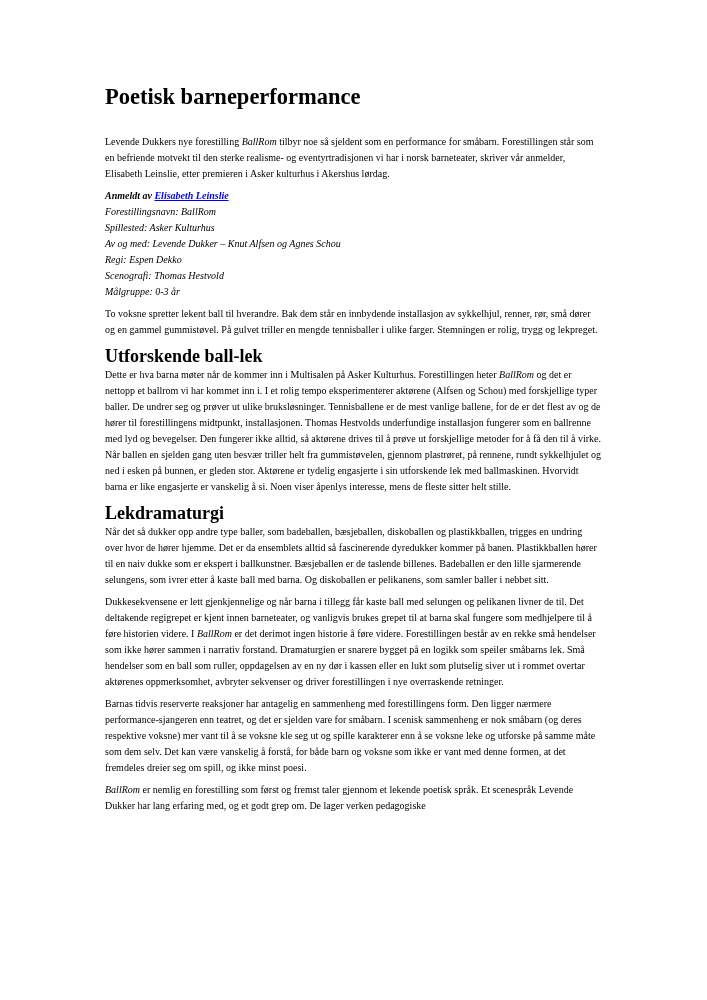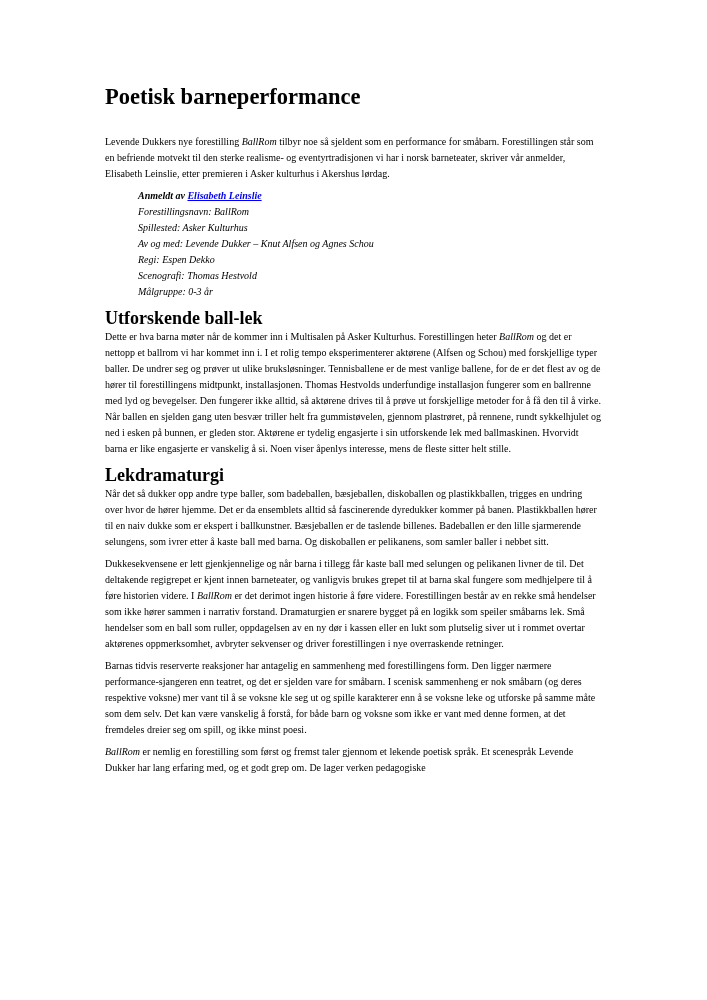--- a/index.html
+++ b/index.html
@@ -18,21 +18,21 @@
     line-height: 26px;
     font-weight: bold;
     margin: 0 0 24px 0;
   }
   .body-text {
     font-size: 10px;
     line-height: 16px;
     margin: 0 0 6px 0;
     text-align: left;
   }
-  .credits-block { font-style: italic; margin-left: 33px; }
+  .credits-block { font-style: italic; }
   .credit-line { display: block; }
   .byline strong { font-weight: bold; }
   h2.section-heading {
     font-size: 18px;
     line-height: 20px;
     font-weight: bold;
     margin: 8px 0 1px 0;
   }
   a.author-link {
     color: #0000EE;
@@ -52,20 +52,21 @@
 
   <p class="body-text">Levende Dukkers nye forestilling <em>BallRom</em> tilbyr noe så sjeldent som en performance for småbarn. Forestillingen står som en befriende motvekt til den sterke realisme- og eventyrtradisjonen vi har i norsk barneteater, skriver vår anmelder, Elisabeth Leinslie, etter premieren i Asker kulturhus i Akershus lørdag.</p>
 
   <div class="body-text credits-block">
     <span class="credit-line byline">
       <strong>Anmeldt av </strong><a href="#" class="author-link">Elisabeth Leinslie</a>
     </span>
     <span id="credit-lines"><span class="credit-line">Forestillingsnavn: BallRom</span><span class="credit-line">Spillested: Asker Kulturhus</span><span class="credit-line">Av og med: Levende Dukker – Knut Alfsen og Agnes Schou</span><span class="credit-line">Regi: Espen Dekko</span><span class="credit-line">Scenografi: Thomas Hestvold</span><span class="credit-line">Målgruppe: 0-3 år</span></span>
   </div>
 
+  <p class="body-text">To voksne spretter lekent ball til hverandre. Bak dem står en innbydende installasjon av sykkelhjul, renner, rør, små dører og en gammel gummistøvel. På gulvet triller en mengde tennisballer i ulike farger. Stemningen er rolig, trygg og lekpreget.</p>
 
   <div id="sections">
       <h2 class="section-heading">Utforskende ball-lek</h2>
       <p class="body-text">Dette er hva barna møter når de kommer inn i Multisalen på Asker Kulturhus. Forestillingen heter <em>BallRom</em> og det er nettopp et ballrom vi har kommet inn i. I et rolig tempo eksperimenterer aktørene (Alfsen og Schou) med forskjellige typer baller. De undrer seg og prøver ut ulike bruksløsninger. Tennisballene er de mest vanlige ballene, for de er det flest av og de hører til forestillingens midtpunkt, installasjonen. Thomas Hestvolds underfundige installasjon fungerer som en ballrenne med lyd og bevegelser. Den fungerer ikke alltid, så aktørene drives til å prøve ut forskjellige metoder for å få den til å virke. Når ballen en sjelden gang uten besvær triller helt fra gummistøvelen, gjennom plastrøret, på rennene, rundt sykkelhjulet og ned i esken på bunnen, er gleden stor. Aktørene er tydelig engasjerte i sin utforskende lek med ballmaskinen. Hvorvidt barna er like engasjerte er vanskelig å si. Noen viser åpenlys interesse, mens de fleste sitter helt stille.</p>
       <h2 class="section-heading">Lekdramaturgi</h2>
       <p class="body-text">Når det så dukker opp andre type baller, som badeballen, bæsjeballen, diskoballen og plastikkballen, trigges en undring over hvor de hører hjemme. Det er da ensemblets alltid så fascinerende dyredukker kommer på banen. Plastikkballen hører til en naiv dukke som er ekspert i ballkunstner. Bæsjeballen er de taslende billenes. Badeballen er den lille sjarmerende selungens, som ivrer etter å kaste ball med barna. Og diskoballen er pelikanens, som samler baller i nebbet sitt.</p>
       <p class="body-text">Dukkesekvensene er lett gjenkjennelige og når barna i tillegg får kaste ball med selungen og pelikanen livner de til. Det deltakende regigrepet er kjent innen barneteater, og vanligvis brukes grepet til at barna skal fungere som medhjelpere til å føre historien videre. I <em>BallRom</em> er det derimot ingen historie å føre videre. Forestillingen består av en rekke små hendelser som ikke hører sammen i narrativ forstand. Dramaturgien er snarere bygget på en logikk som speiler småbarns lek. Små hendelser som en ball som ruller, oppdagelsen av en ny dør i kassen eller en lukt som plutselig siver ut i rommet overtar aktørenes oppmerksomhet, avbryter sekvenser og driver forestillingen i nye overraskende retninger.</p>
       <p class="body-text">Barnas tidvis reserverte reaksjoner har antagelig en sammenheng med forestillingens form. Den ligger nærmere performance-sjangeren enn teatret, og det er sjelden vare for småbarn. I scenisk sammenheng er nok småbarn (og deres respektive voksne) mer vant til å se voksne kle seg ut og spille karakterer enn å se voksne leke og utforske på samme måte som dem selv. Det kan være vanskelig å forstå, for både barn og voksne som ikke er vant med denne formen, at det fremdeles dreier seg om spill, og ikke minst poesi.</p>
       <p class="body-text"><em>BallRom</em> er nemlig en forestilling som først og fremst taler gjennom et lekende poetisk språk. Et scenespråk Levende Dukker har lang erfaring med, og et godt grep om. De lager verken pedagogiske</p>
     </div>

